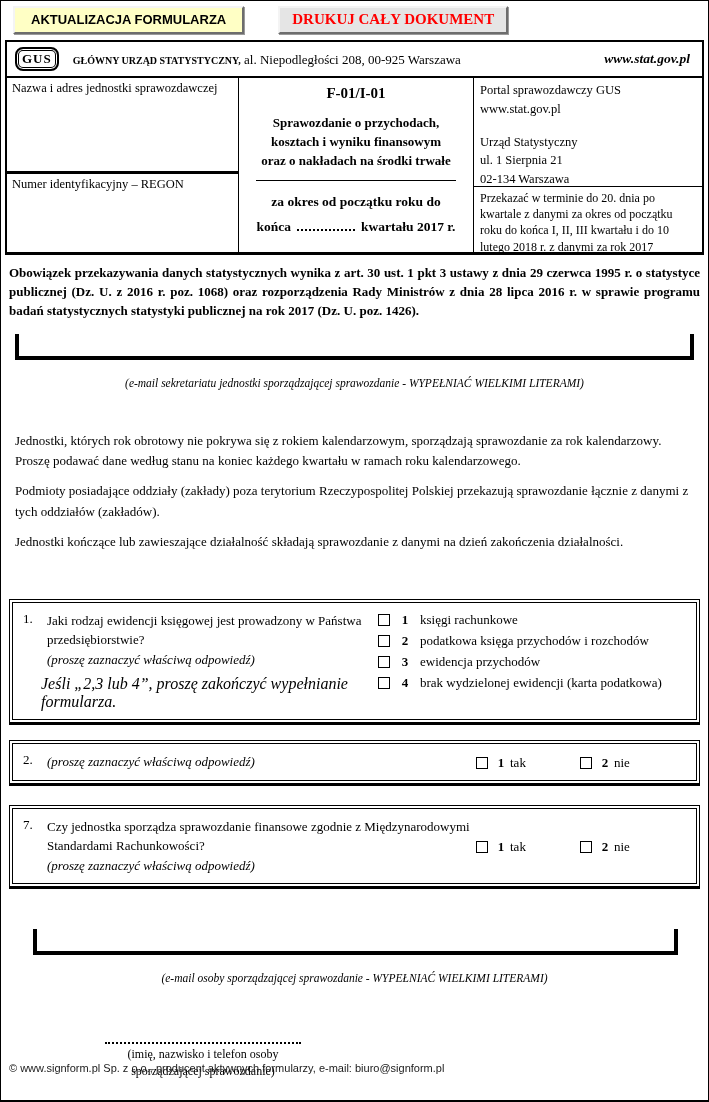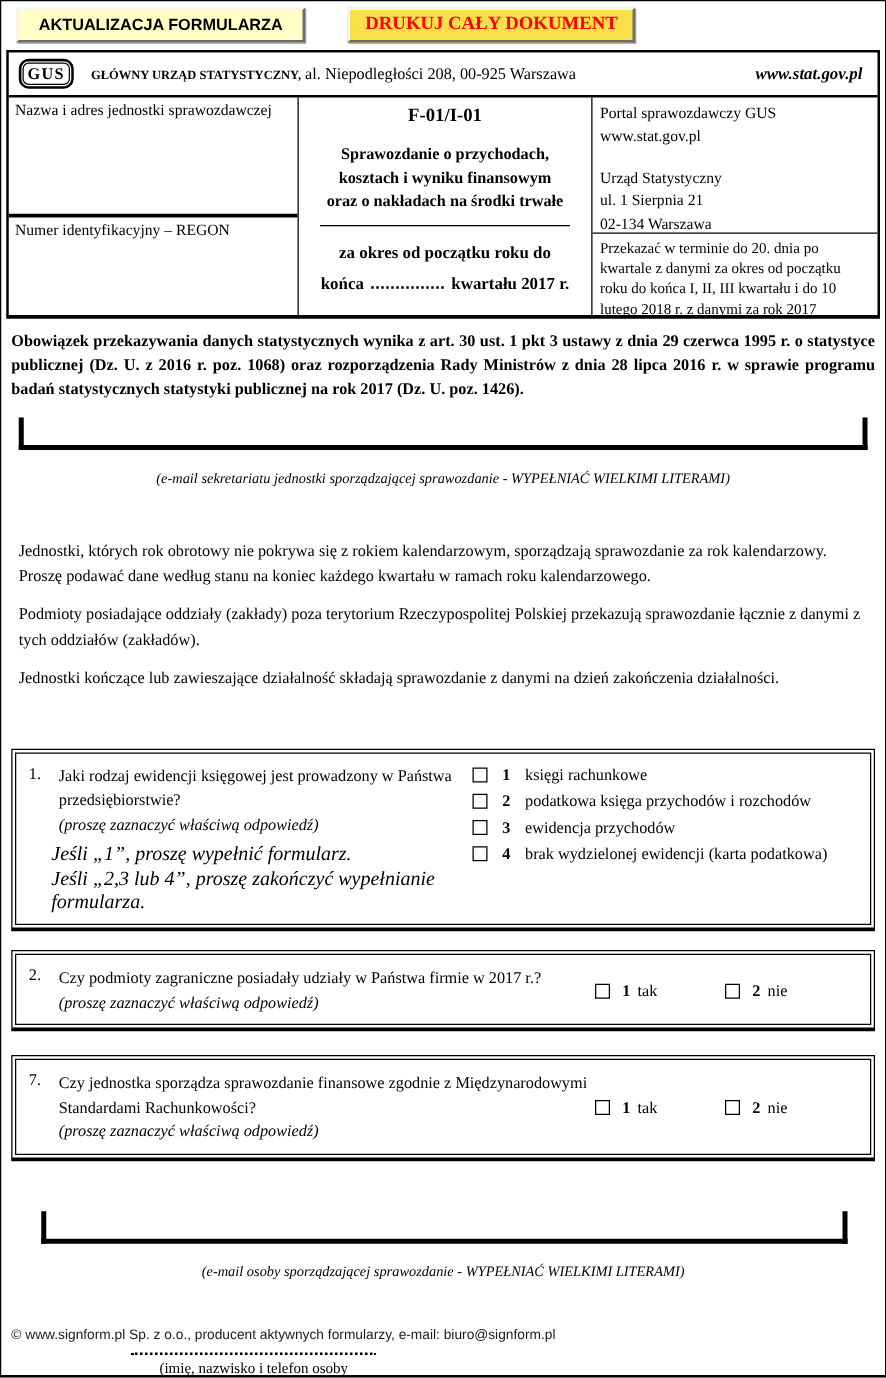--- a/index.html
+++ b/index.html
@@ -106,21 +106,21 @@
 
   
   .footer { position: absolute; left: 8px; bottom: 26px;
             font-family: "Liberation Sans", sans-serif; font-size: 11px; color: #1a1a1a; }
 </style>
 </head>
 <body>
 
 <div class="toolbar">
   <button class="btn btn-update" style="background:#FFFFC5;">AKTUALIZACJA FORMULARZA</button>
-  <button class="btn btn-print" style="background:#fde047; color:#FF0000;">DRUKUJ CAŁY DOKUMENT</button>
+  <button class="btn btn-print" style="background:#e5e5e5; color:#FF0000;">DRUKUJ CAŁY DOKUMENT</button>
 </div>
 
 <div class="header-table">
   <div class="org-row">
     <span class="gus-logo">GUS</span>
     <span><span class="org-name">GŁÓWNY URZĄD STATYSTYCZNY,</span><span class="org-address"> al. Niepodległości 208, 00-925 Warszawa</span></span>
     <span class="org-url">www.stat.gov.pl</span>
   </div>
   <div class="header-grid">
     <div class="hcol-left">
@@ -174,21 +174,20 @@
   <div class="qbox-inner q-flex">
     <div class="q1-left">
       <div class="q-left">
         <span class="q-num">1.</span>
         <div class="q-body">
           <span>Jaki rodzaj ewidencji księgowej jest prowadzony w Państwa przedsiębiorstwie?</span>
           <div class="q-hint">(proszę zaznaczyć właściwą odpowiedź)</div>
         </div>
       </div>
       <div class="q1-notes" style="padding-left:18px;">
-        <div class="q-note">Jeśli „1”, proszę wypełnić formularz.</div>
         <div class="q-note">Jeśli „2,3 lub 4”, proszę zakończyć wypełnianie formularza.</div>
       </div>
     </div>
     <div class="options">
       <div class="option-row">
         <span class="checkbox"></span>
         <span class="opt-code">1</span>
         <span>księgi rachunkowe</span>
       </div>
       <div class="option-row">
@@ -208,21 +207,20 @@
       </div>
     </div>
   </div>
 </div>
 
 <div class="qbox qbox-2">
   <div class="qbox-inner q-flex">
     <div class="q-left q27-left">
       <span class="q-num">2.</span>
       <div class="q-body">
-        <span>Czy podmioty zagraniczne posiadały udziały w Państwa firmie w 2017 r.?</span>
         <div class="q-hint">(proszę zaznaczyć właściwą odpowiedź)</div>
       </div>
     </div>
     <div class="yn-group">
       <div class="yn-item">
         <span class="checkbox"></span>
         <span class="opt-code">1</span>
         <span>tak</span>
       </div>
       <div class="yn-item">

